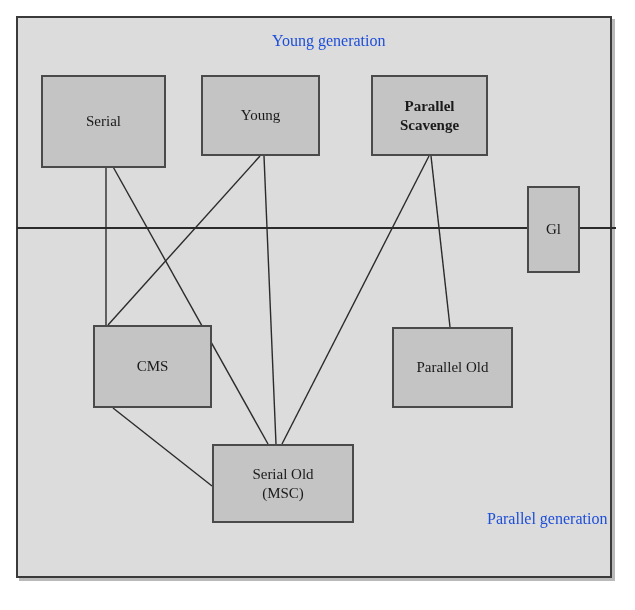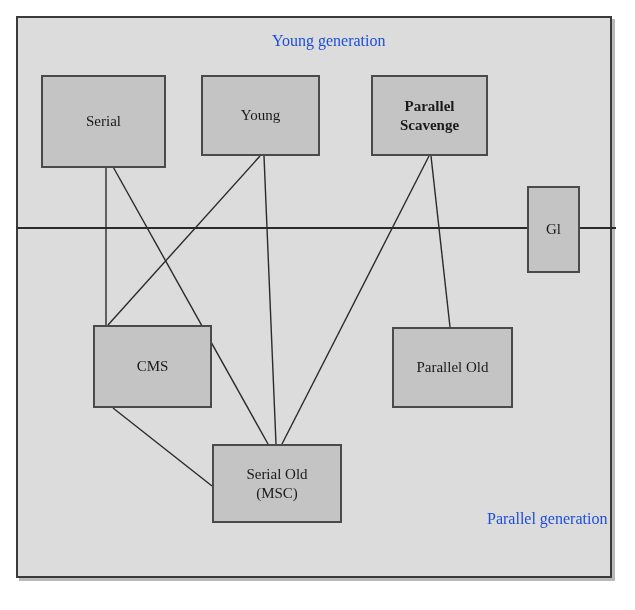--- a/index.html
+++ b/index.html
@@ -74,21 +74,21 @@
     white-space: nowrap;
     margin-left: 40px;
   }
   
   #node-serial        { left: 41px;  top: 75px;  width: 125px; height: 93px; }
   #node-parnew        { left: 201px; top: 75px;  width: 119px; height: 81px; }
   #node-parallel-scavenge { left: 371px; top: 75px; width: 117px; height: 81px; font-weight: bold; }
   #node-g1            { left: 527px; top: 186px; width: 53px;  height: 87px; align-items: center; }
   #node-cms           { left: 46px;  top: 325px; width: 119px; height: 83px; margin-left: 47px; }
   #node-parallel-old  { left: 392px; top: 327px; width: 121px; height: 81px; }
-  #node-serial-old    { left: 212px; top: 444px; width: 130px; height: 79px; }
+  #node-serial-old    { left: 212px; top: 444px; width: 142px; height: 79px; }
   
   #label-young   { left: 232px; top: 32px; }
   #label-tenured { left: 447px; top: 510px; }
 </style>
 </head>
 <body>
 
 <div id="diagram-root">
 
   <div class="frame-shadow"></div>

